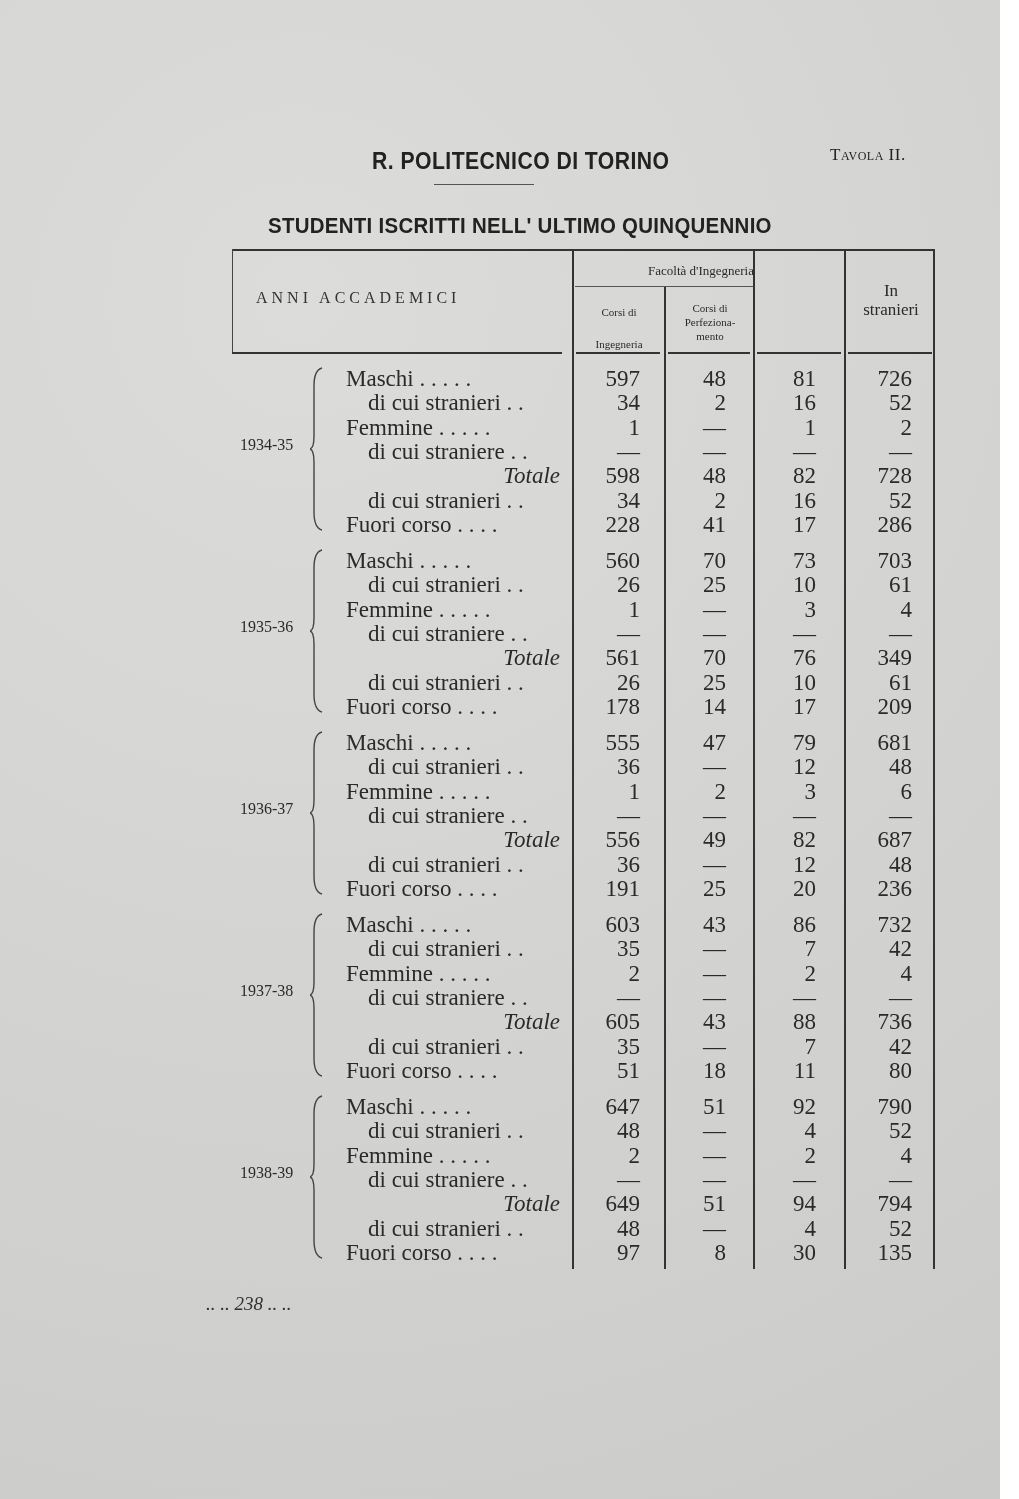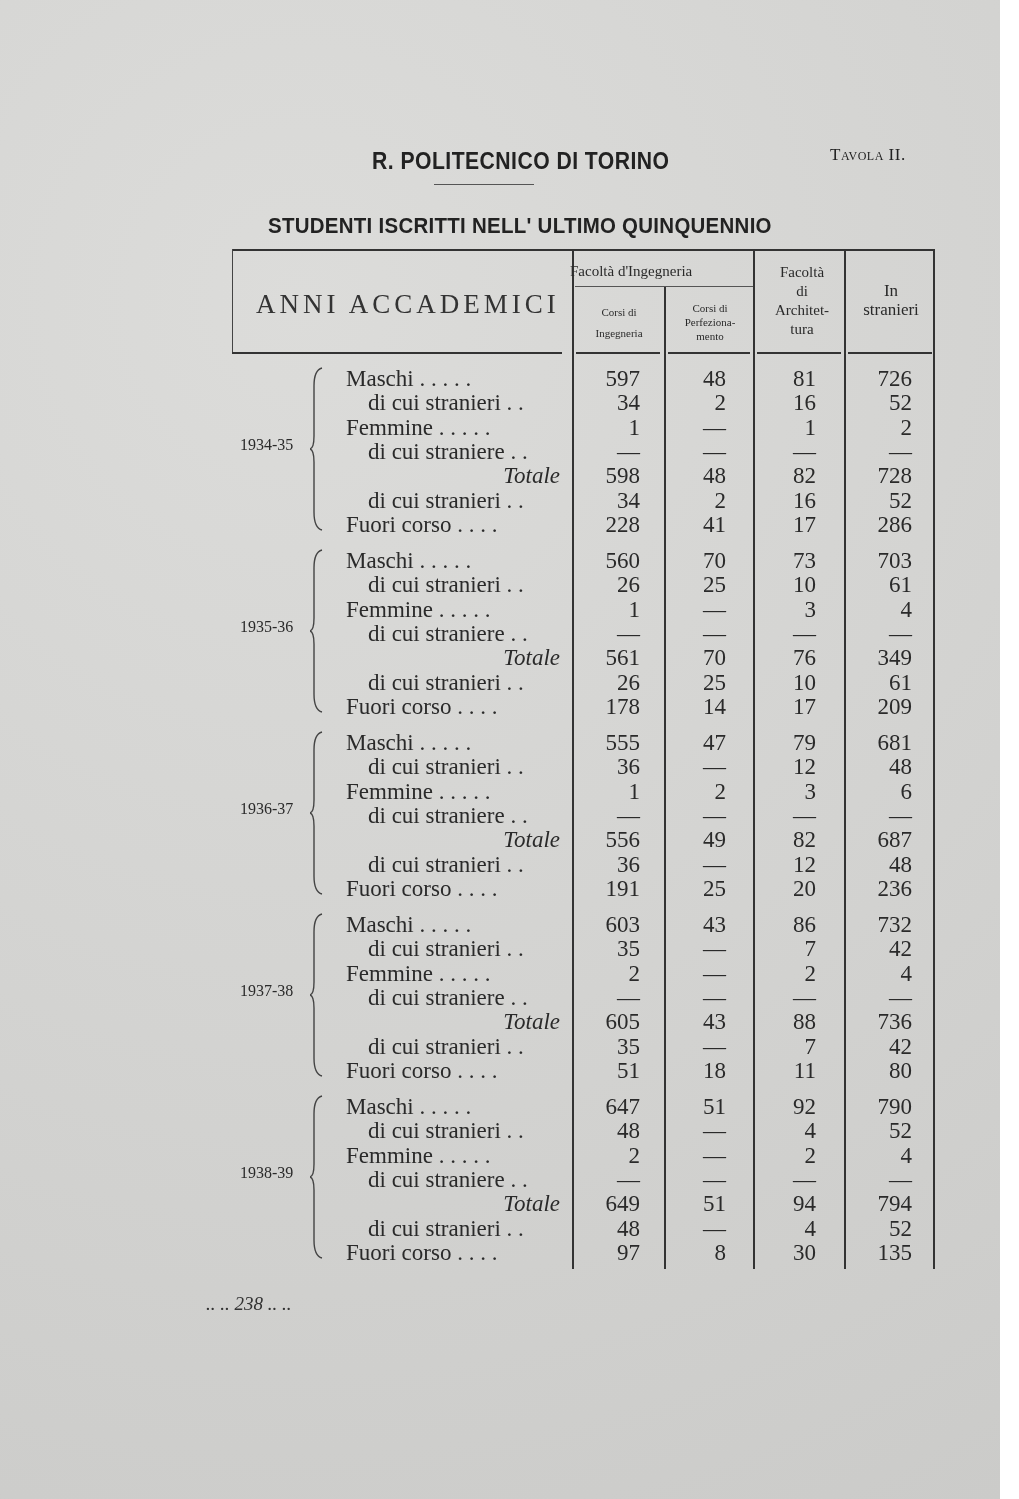--- a/index.html
+++ b/index.html
@@ -36,26 +36,26 @@
   }
   .table-frame {
     position: absolute; left: 232px; top: 249px; width: 703px; height: 1020px;
   }
   .topline { position: absolute; left: 0; top: 0; width: 703px; height: 2px; background: #333; }
   .leftline { position: absolute; left: 0; top: 0; width: 1px; height: 104px; background: #444; }
   .rightline { position: absolute; right: 0; top: 0; width: 2px; height: 1020px; background: #333; }
   .vline { position: absolute; top: 0; width: 2px; height: 1020px; background: #333; }
   .hsep { position: absolute; top: 103px; height: 2px; background: #333; }
   .h-anni {
-    position: absolute; left: 24px; top: 40px; font-size: 27px; letter-spacing: 4px;
+    position: absolute; left: 24px; top: 40px; font-size: 16px; letter-spacing: 4px;
     font-family: "Liberation Serif", serif; color: #333;
   }
   .h-ing {
-    position: absolute; left: 338px; top: 14px; width: 184px; text-align: left;
-    font-family: "Liberation Serif", serif; font-size: 15px;
+    position: absolute; left: 338px; top: 14px; width: 184px; text-align: right;
+    font-family: "Liberation Serif", serif; font-size: 13px;
   }
   .h-ing-rule { position: absolute; left: 343px; top: 37px; width: 178px; height: 1px; background: #555; }
   .h-sub {
     position: absolute; font-family: "Liberation Serif", serif; font-size: 11px; text-align: center; line-height: 14px;
   }
   .h-arch {
     position: absolute; left: 525px; top: 14px; width: 90px; text-align: center;
     font-family: "Liberation Serif", serif; font-size: 15px; line-height: 19px;
   }
   .h-tot {
@@ -109,32 +109,26 @@
     <div class="hsep" style="left:344px;width:84px"></div>
     <div class="hsep" style="left:436px;width:82px"></div>
     <div class="hsep" style="left:525px;width:84px"></div>
     <div class="hsep" style="left:616px;width:84px"></div>
 
     <div class="h-anni">ANNI ACCADEMICI</div>
     <div class="h-ing">Facoltà d'Ingegneria</div>
     <div class="h-ing-rule"></div>
     <div class="h-sub" style="left:342px;top:56px;width:90px">
       <div>Corsi di</div>
-      <div style="margin-top:7px">Ingegneria</div>
+      <div style="margin-top:18px">Ingegneria</div>
     </div>
     <div class="h-sub" style="left:434px;top:52px;width:88px">
       <div>Corsi di</div>
       <div>Perfeziona-</div>
       <div>mento</div>
-    </div>
-    <div class="h-arch">
-      <div>Facoltà</div>
-      <div>di</div>
-      <div>Architet-</div>
-      <div>tura</div>
     </div>
     <div class="h-tot">
       <div>In</div>
       <div>stranieri</div>
     </div>
 
     <div id="groups">
         <div class="group" style="top: 117px;">
           <div class="year">1934-35</div>
           <svg class="brace" viewBox="0 0 14 166">

